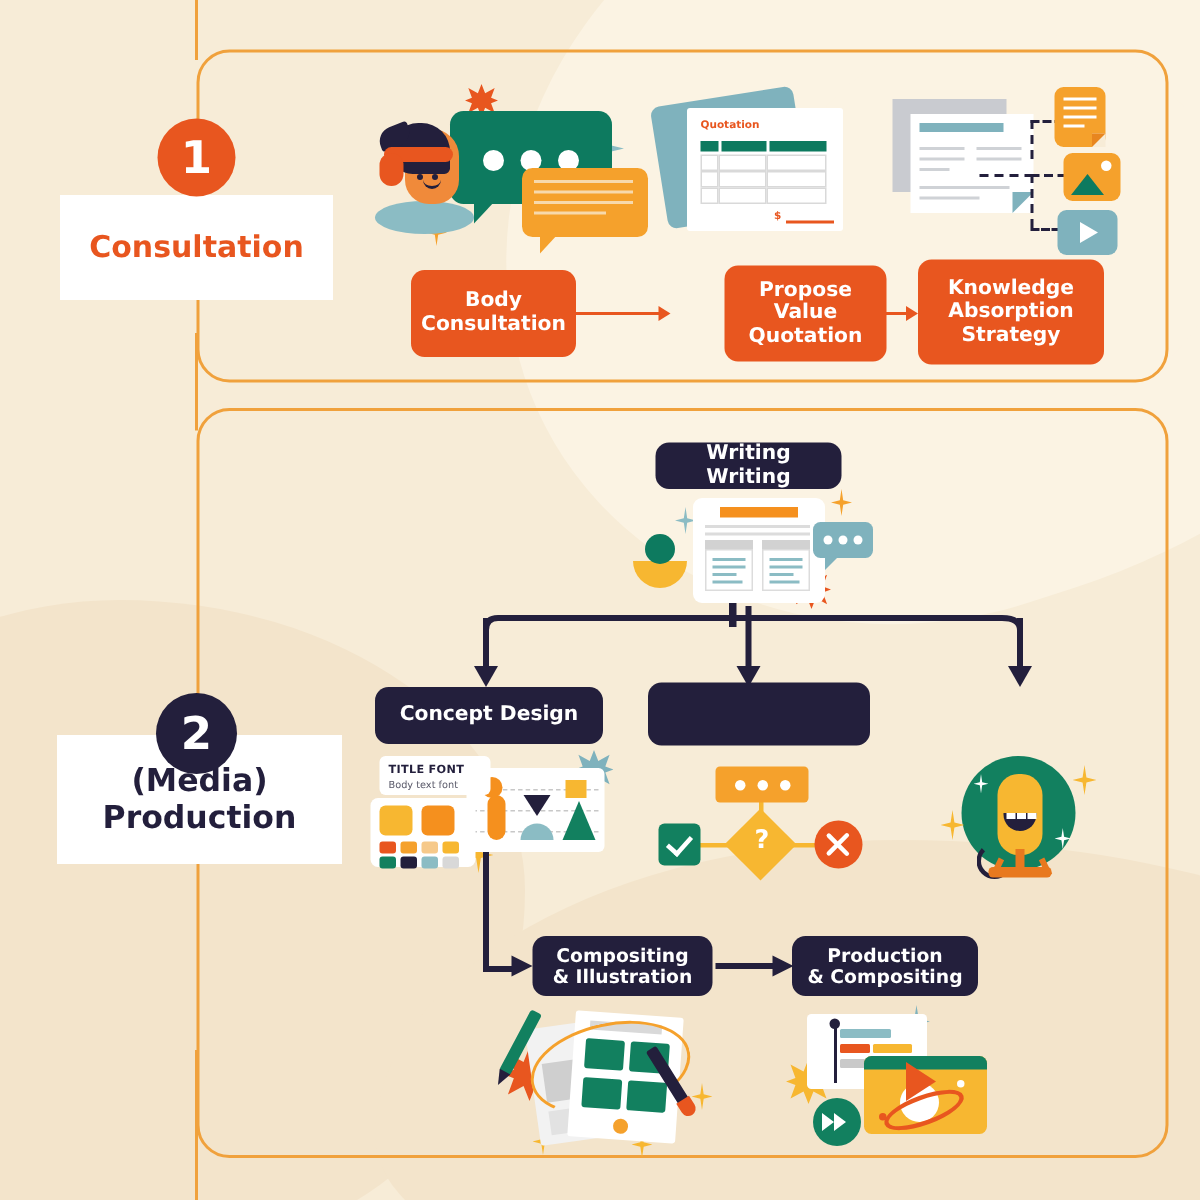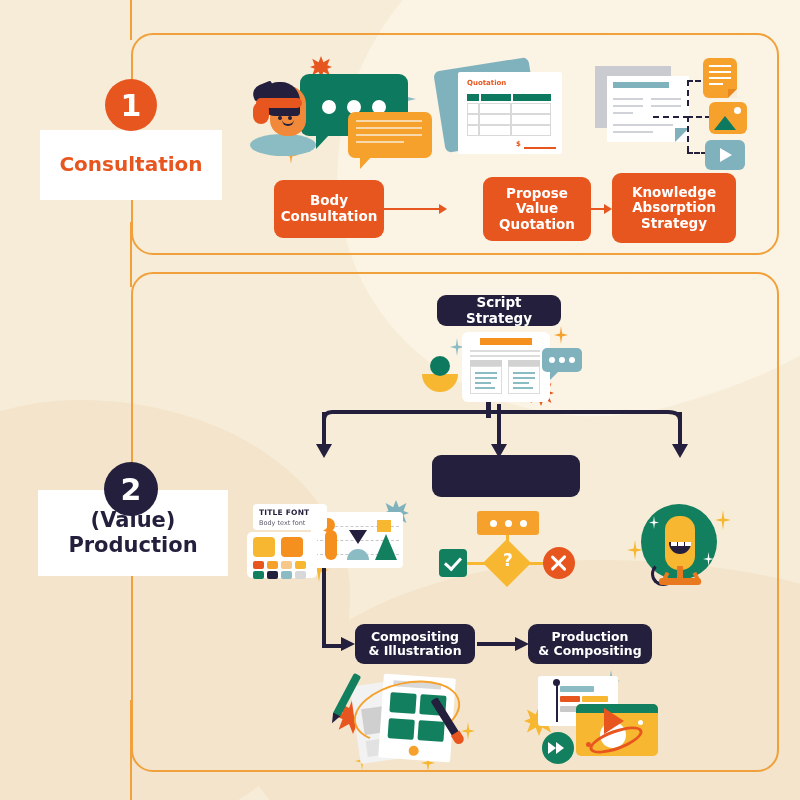--- a/index.html
+++ b/index.html
@@ -482,36 +482,39 @@
       <polygon points="355,644 341,637 341,651"></polygon>
       <polygon points="529,644 515,637 515,651"></polygon>
     </g>
     <g stroke="#231f3c" stroke-width="4" fill="none">
       <path d="M332,412 Q324,412 324,420"></path>
       <path d="M668,412 Q680,412 680,420"></path>
     </g>
   </svg>
 
   <div class="box box-dark" id="b-script">
-    <span>Script Strategy</span>
+    <span>Writing Writing</span>
+  </div>
+  <div class="box box-dark" id="b-concept">
+    <span>Concept Design</span>
   </div>
   <div class="box box-dark" id="b-interactive">
     <span><br></span>
   </div>
   <div class="box box-dark" id="b-storyboard">
     <span><span>Compositing</span><br><span>&amp; Illustration</span></span>
   </div>
   <div class="box box-dark" id="b-animation">
     <span><span>Production</span><br><span>&amp; Compositing</span></span>
   </div>
 
   <div class="stage-label" id="label1">
     <div>Consultation</div>
   </div>
   <div class="stage-circle" id="badge1">1</div>
 
   <div class="stage-label" id="label2">
-    <div>(Value)</div>
+    <div>(Media)</div>
     <div>Production</div>
   </div>
   <div class="stage-circle" id="badge2">2</div>
 
 </div>
 
 </body></html>

